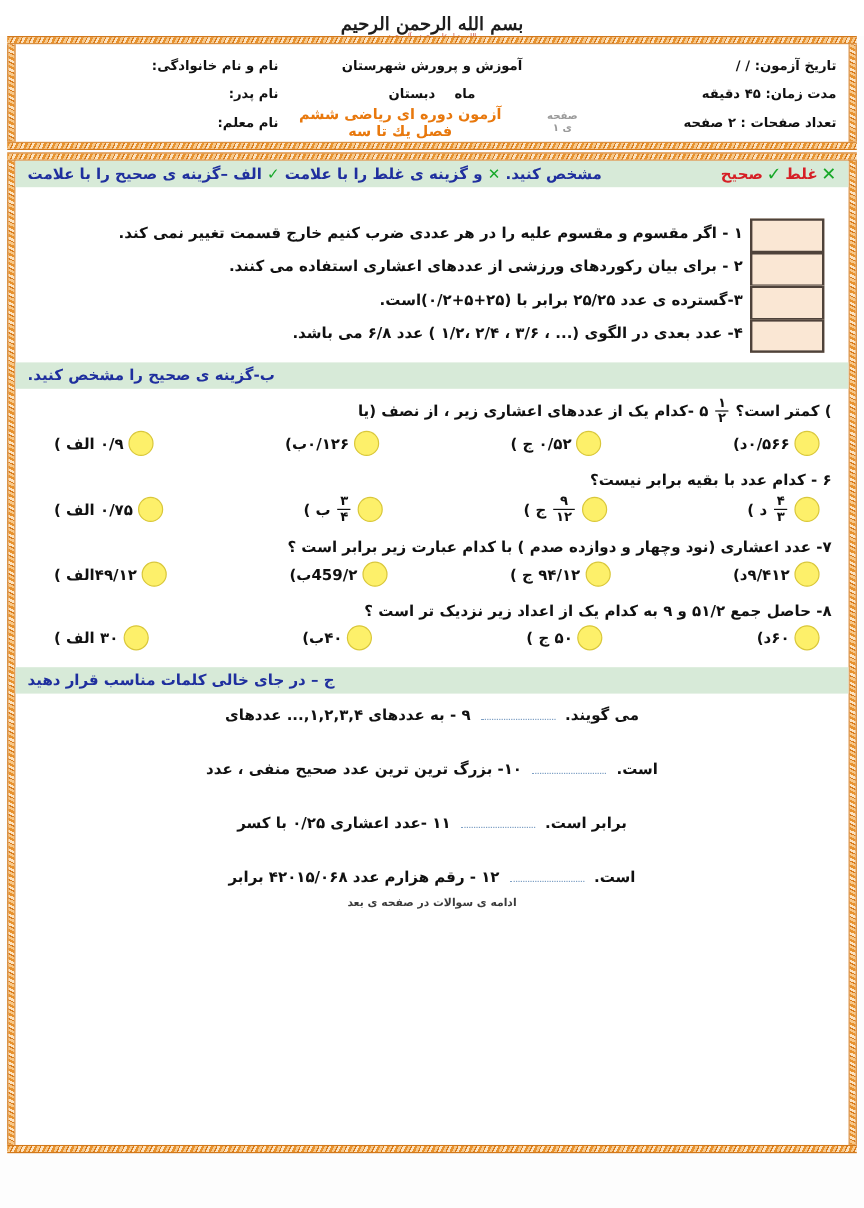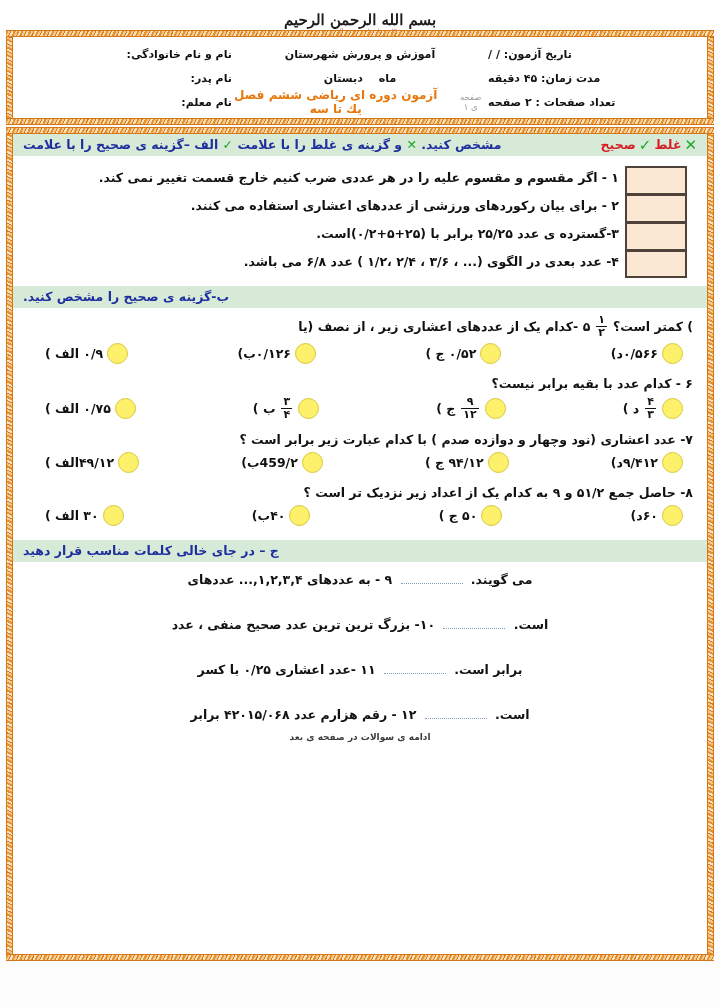--- a/index.html
+++ b/index.html
@@ -95,31 +95,31 @@
   .info-row {
     display: flex;
     align-items: center;
     height: 24px;
     font-size: 11px;
     font-weight: bold;
     color: #111;
   }
   .info-right { width: 31%; text-align: right; }
   .info-mid   { width: 38%; text-align: center; }
-  .info-left  { width: 31%; text-align: left; direction: rtl; }
+  .info-left  { width: 31%; text-align: right; direction: rtl; }
   .info-left .cell-inner { display: inline-block; }
   .exam-title {
     color: #e8780d;
     font-size: 12px;
     font-weight: bold;
   }
   .page-no {
     color: #9a9a9a;
     font-size: 8.5px;
-    font-weight: normal;
+    font-weight: bold;
     margin-right: 2px;
   }
   .mid-flex {
     display: flex;
     justify-content: center;
     align-items: center;
     gap: 16px;
   }
 
   
@@ -162,20 +162,21 @@
   .tick { color: #17a829; font-size: 15px; font-weight: bold; }
   .cross { color: #17a829; font-size: 15px; font-weight: bold; }
   .inline-tick { color: #17a829; font-weight: bold; }
   .inline-cross { color: #17a829; font-weight: bold; }
 
   
   .tf-zone {
     display: flex;
     padding: 8px 10px 8px 0;
     box-sizing: border-box;
+    margin-top: 16px;
   }
   .tf-boxes {
     width: 62px;
     margin-right: 10px;
     margin-left: 6px;
     display: flex;
     flex-direction: column;
     padding-top: 2px;
   }
   .tf-box {

